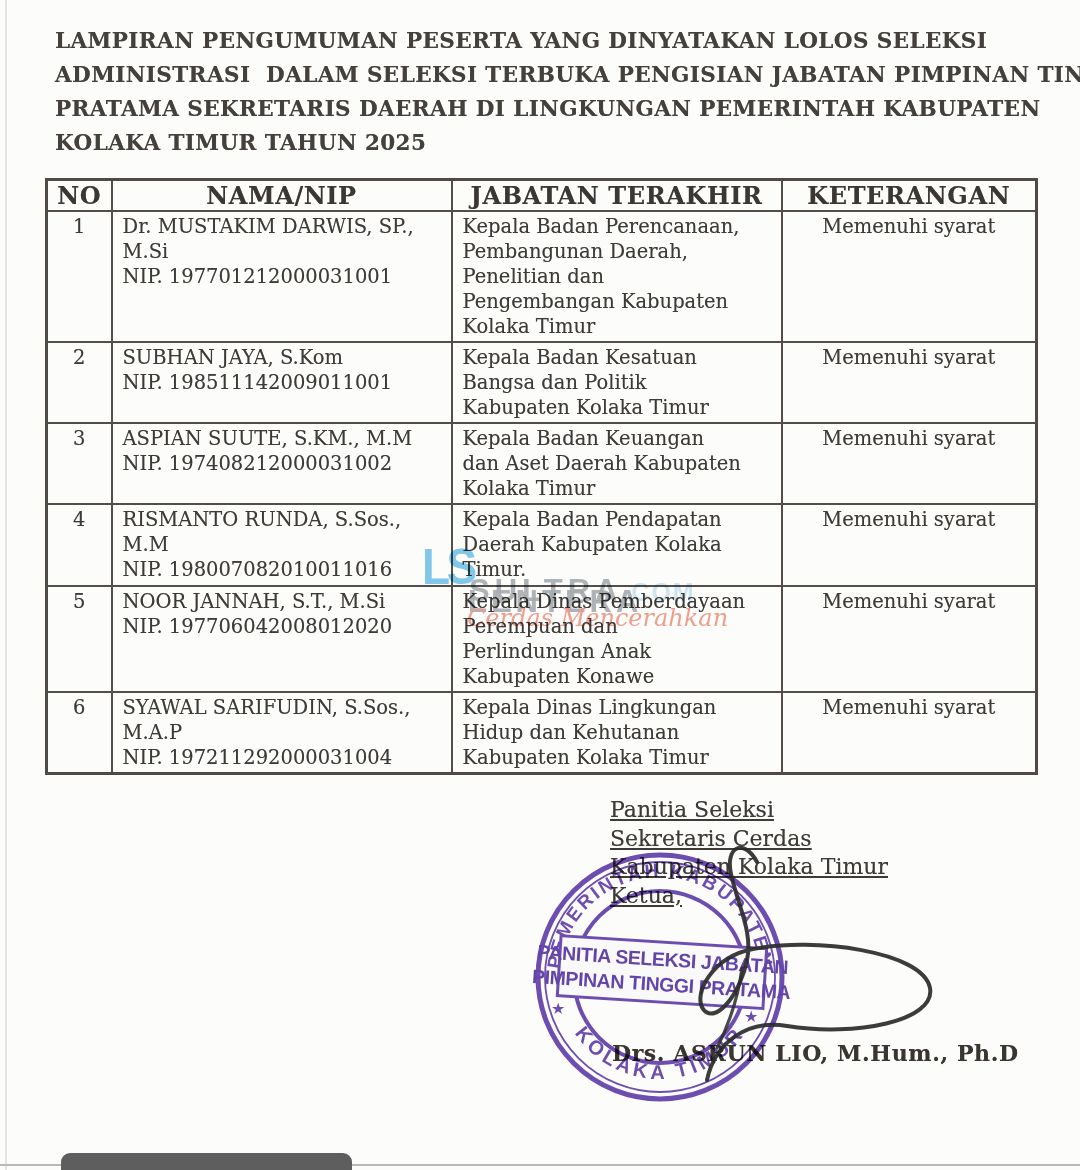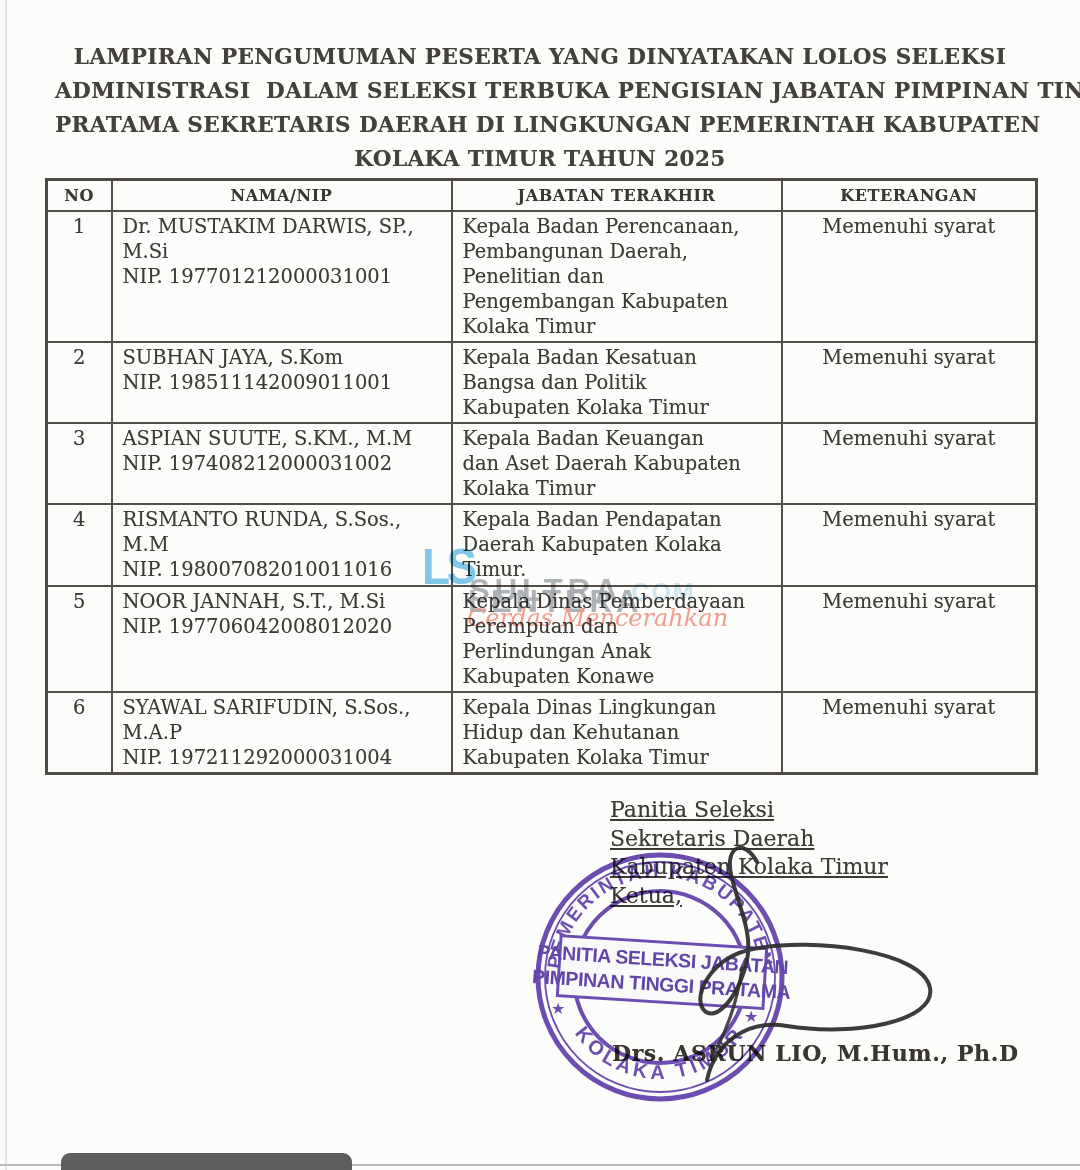--- a/index.html
+++ b/index.html
@@ -5,40 +5,40 @@
   html,body{margin:0;padding:0;}
   body{
     width:1080px;height:1170px;position:relative;overflow:hidden;
     background:#fcfcfb;
     font-family:"DejaVu Serif","Liberation Serif",serif;
     color:#403d39;
   }
   .page-edge-line{position:absolute;left:5px;top:0;width:2px;height:1170px;background:#d9d9d9;opacity:.7;}
 
   
-  .doc-title{position:absolute;left:55px;top:40px;width:970px;text-align:center;}
+  .doc-title{position:absolute;left:55px;top:24px;width:970px;}
   .doc-title div{
     font-weight:bold;font-size:21.5px;line-height:34px;letter-spacing:.4px;
     color:#44403b;white-space:pre;text-shadow:0 0 .5px rgba(60,56,50,.55);
   }
 
   
   table.roster{
     position:absolute;left:45px;top:178px;width:990px;
     border-collapse:collapse;table-layout:fixed;
     border:3px solid #4f4a45;
   }
   table.roster th,table.roster td{
     border:2px solid #534e48;vertical-align:top;
     font-size:19.5px;line-height:25px;color:#3e3b37;
     padding:2px 10px;box-sizing:border-box;
     text-shadow:0 0 .4px rgba(62,59,55,.45);
   }
   table.roster th{
-    font-weight:bold;font-size:16px;text-align:center;letter-spacing:.6px;
+    font-weight:bold;font-size:24px;text-align:center;letter-spacing:.6px;
     padding:2px 4px;height:29px;color:#3b3733;
   }
   td.c-no{text-align:center;padding-top:4px;}
   td.c-ket{text-align:center;padding-top:4px;}
   .cell-line{display:block;white-space:pre-line;}
   tbody tr:nth-child(1) td{height:123px;}
   tbody tr:nth-child(2) td{height:77px;}
   tbody tr:nth-child(3) td{height:76px;}
   tbody tr:nth-child(4) td{height:82px;}
   tbody tr:nth-child(5) td{height:99px;}
@@ -192,21 +192,21 @@
 
 <div class="watermark">
   <span class="wm-logo">LS</span>
   <span class="wm-line1">LENTERA</span>
   <span class="wm-line2"><span>SULTRA</span><span class="wm-com">.COM</span></span>
   <span class="wm-tagline">Cerdas Mencerahkan</span>
 </div>
 
 <div class="sig-block">
   <div>Panitia Seleksi</div>
-  <div>Sekretaris Daerah</div>
+  <div>Sekretaris Cerdas</div>
   <div>Kabupaten Kolaka Timur</div>
   <div>Ketua,</div>
 </div>
 <div class="sig-name">Drs. ASRUN LIO, M.Hum., Ph.D</div>
 
 <svg class="stamp-svg" viewBox="0 0 262 262">
   <defs>
     <path id="arcTop" d="M 31,131 A 100,100 0 0 1 231,131" fill="none"></path>
     <path id="arcBottom" d="M 29,131 A 102,102 0 0 0 233,131" fill="none"></path>
   </defs>

